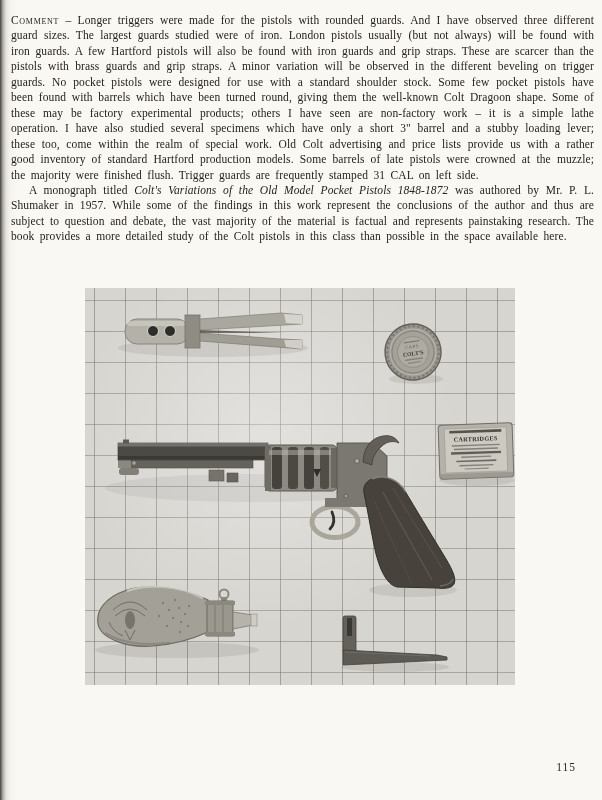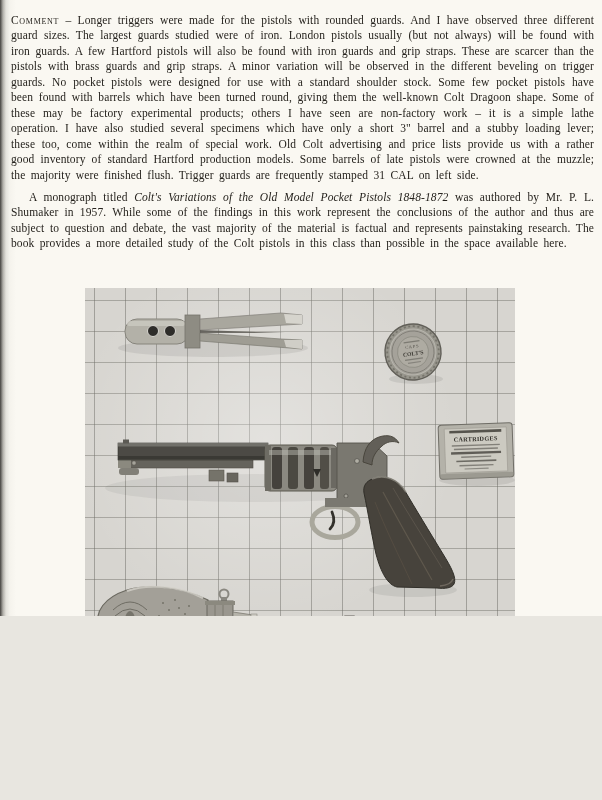--- a/index.html
+++ b/index.html
@@ -1,18 +1,18 @@
 <!DOCTYPE html>
 <html><head>
 <meta charset="utf-8">
 <style>
   html,body{margin:0;padding:0;}
   body{width:602px;height:800px;background:#e8e6e0;}
   .page{
-    position:relative;width:602px;height:616px;overflow:hidden;
+    position:relative;width:602px;height:800px;overflow:hidden;
     background:#faf8f2;
     font-family:"Liberation Serif","DejaVu Serif",serif;
     color:#26231e;
   }
   .gutter-shadow{
     position:absolute;left:0;top:0;bottom:0;width:16px;
     background:linear-gradient(90deg,
       rgba(35,33,30,0.85) 0px, rgba(90,88,82,0.45) 3px,
       rgba(150,148,140,0.22) 6px, rgba(200,198,190,0.10) 10px,
       rgba(250,248,242,0) 16px);
@@ -20,21 +20,21 @@
   }
   .text-block{
     position:absolute;left:11px;right:8px;top:13px;
   }
   .para{
     margin:0;
     font-size:11.5px;line-height:15.45px;
     text-align:justify;
     word-spacing:2.4px;letter-spacing:0.1px;
   }
-  .para.p2{margin-top:7px;text-indent:18px;}
+  .para.p2{text-indent:18px;}
   .sc{font-variant:small-caps;letter-spacing:0.7px;}
   .ital{font-style:italic;}
   .photo{
     position:absolute;left:85px;top:288px;width:430px;height:397px;margin:0;
     background-color:#d7d5d0;
     background-image:
       radial-gradient(ellipse at 42% 38%, rgba(255,255,255,0.30) 0%, rgba(255,255,255,0) 55%),
       repeating-linear-gradient(to right, rgba(108,107,100,0.50) 0 1px, rgba(0,0,0,0) 1px 31px),
       repeating-linear-gradient(to bottom, rgba(108,107,100,0.45) 0 1px, rgba(0,0,0,0) 1px 31px);
     background-position:0 0, 9px 0, 0 12px;

